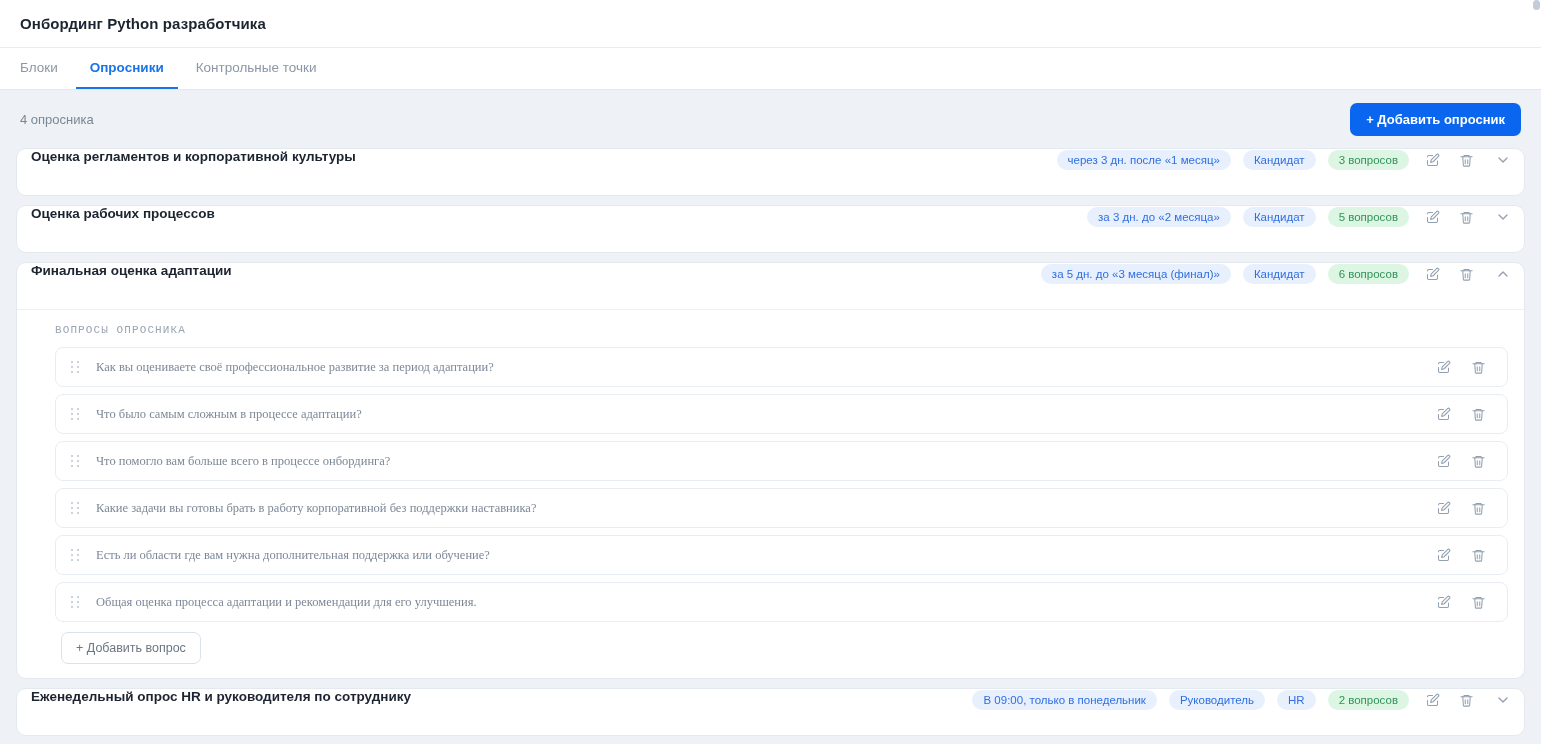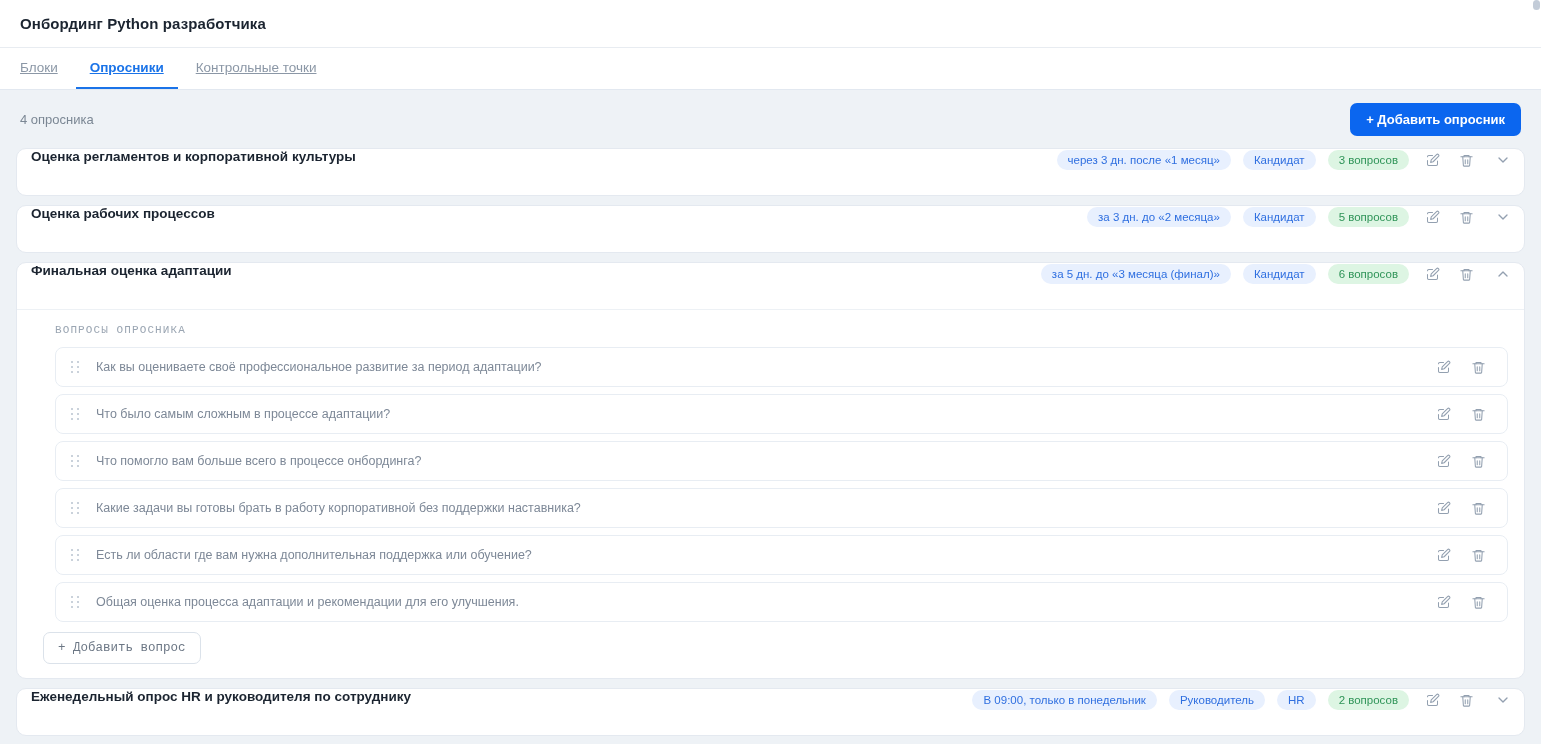--- a/index.html
+++ b/index.html
@@ -44,21 +44,20 @@
   .tab {
     display: flex;
     align-items: center;
     font-size: 13.5px;
     color: #8b97a6;
     padding: 0 14px;
     margin-right: 4px;
     border-bottom: 2.5px solid transparent;
     cursor: pointer;
     user-select: none;
-    text-decoration: underline;
   }
   .tab:first-child { padding-left: 0; }
   .tab.active {
     color: #1a73e8;
     font-weight: bold;
     border-bottom-color: #1a73e8;
   }
 
   
   .toolbar {
@@ -164,20 +163,21 @@
 
   .q-item {
     background: #ffffff;
     border: 1px solid #e8edf3;
     border-radius: 8px;
     height: 40px;
     display: flex;
     align-items: center;
     padding: 0 8px 0 12px;
     margin-bottom: 7px;
+    font-family: Liberation Serif, serif;
   }
   .drag-handle {
     width: 14px;
     height: 18px;
     display: grid;
     grid-template-columns: repeat(2, 3px);
     grid-template-rows: repeat(3, 3px);
     gap: 2px 3px;
     align-content: center;
     justify-content: center;
@@ -513,21 +513,21 @@
                 <svg width="15" height="15" viewBox="0 0 24 24" fill="none" stroke="currentColor" stroke-width="1.7" stroke-linecap="round" stroke-linejoin="round">
                   <path d="M3 6h18"></path>
                   <path d="M8 6V4h8v2"></path>
                   <path d="M6 6l1 14a1 1 0 0 0 1 1h8a1 1 0 0 0 1-1l1-14"></path>
                   <path d="M10 11v6M14 11v6"></path>
                 </svg>
               </button>
             </div>
           </div>
         </div>
-        <div style="margin-left: 6px; font-family: Liberation Mono, monospace;"><button class="btn-ghost">+ Добавить вопрос</button></div>
+        <div style="margin-left: 24px;"><button class="btn-ghost">+ Добавить вопрос</button></div>
       </div>
     </section>
     <section class="q-card">
       <div class="q-head">
         <div class="q-title">Еженедельный опрос HR и руководителя по сотруднику</div>
         <div class="q-meta">
           <span class="badge sched">В 09:00, только в понедельник</span>
           <span class="badge role">Руководитель</span>
           <span class="badge role">HR</span>
           <span class="badge count">2 вопросов</span>

